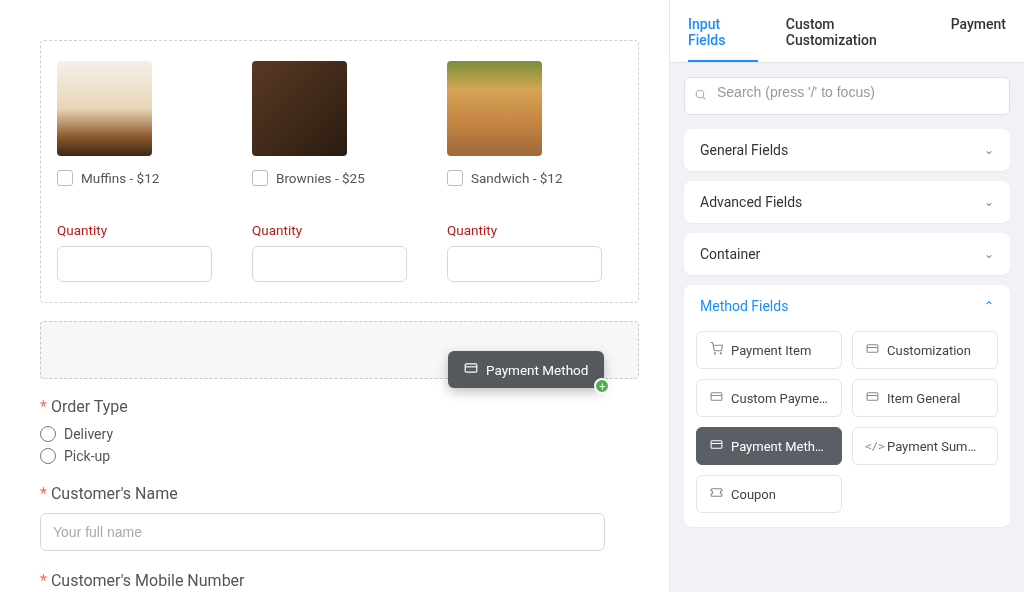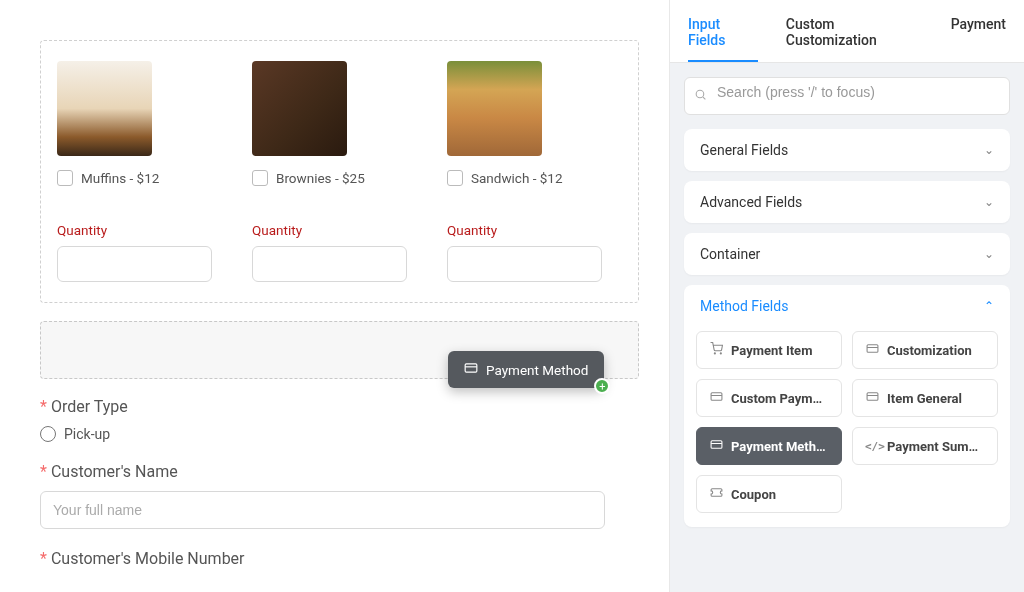--- a/index.html
+++ b/index.html
@@ -45,21 +45,21 @@
 .search-box .search-icon { position: absolute; left: 10px; top: 50%; transform: translateY(-50%); color: #aaa; font-size: 13px; }
 
 .accordion { background: #fff; border-radius: 8px; margin-bottom: 10px; box-shadow: 0 1px 2px rgba(0,0,0,0.04); }
 .accordion-header { display: flex; align-items: center; justify-content: space-between; padding: 13px 16px; cursor: pointer; font-size: 14px; font-weight: 400; color: #333; }
 .accordion-header.active { color: #1a8cff; }
 .chevron { color: #888; font-size: 12px; }
 .chevron.up { color: #1a8cff; }
 .accordion-body { padding: 4px 12px 14px; }
 .field-grid { display: grid; grid-template-columns: 1fr 1fr; gap: 10px; }
 .field-grid .span1 { grid-column: span 1; }
-.field-item { border: 1px solid #e4e4e4; border-radius: 6px; padding: 10px 12px; display: flex; align-items: center; gap: 8px; font-size: 13px; color: #444; cursor: grab; background: #fff; white-space: nowrap; overflow: hidden; font-weight: bold; }
+.field-item { border: 1px solid #e4e4e4; border-radius: 6px; padding: 10px 12px; display: flex; align-items: center; gap: 8px; font-size: 13px; color: #444; cursor: grab; background: #fff; white-space: nowrap; overflow: hidden; }
 .field-item.active { background: #5a5f66; color: #fff; border-color: #5a5f66; }
 .field-item .icon { flex-shrink: 0; width: 14px; text-align: center; color: #888; }
 .field-item.active .icon { color: #fff; }
 .field-item .lbl { overflow: hidden; text-overflow: ellipsis; }
 </style>
 </head>
 <body>
 
 <div class="container">
   <div class="main">
@@ -106,20 +106,24 @@
           </svg>
       </span>
       <span>Payment Method</span>
       <span class="plus-badge">+</span>
     </div>
 
     <div class="field-block">
       <div class="field-label"><span class="req">*</span><span>Order Type</span></div>
       <div class="radio-row">
         <input type="radio" name="ot" style="">
+        <label>Delivery</label>
+      </div>
+      <div class="radio-row">
+        <input type="radio" name="ot" style="">
         <label>Pick-up</label>
       </div>
     </div>
 
     <div class="field-block">
       <div class="field-label"><span class="req">*</span><span>Customer's Name</span></div>
       <input class="text-input" type="text" placeholder="Your full name" style="">
     </div>
 
     <div class="field-block">

